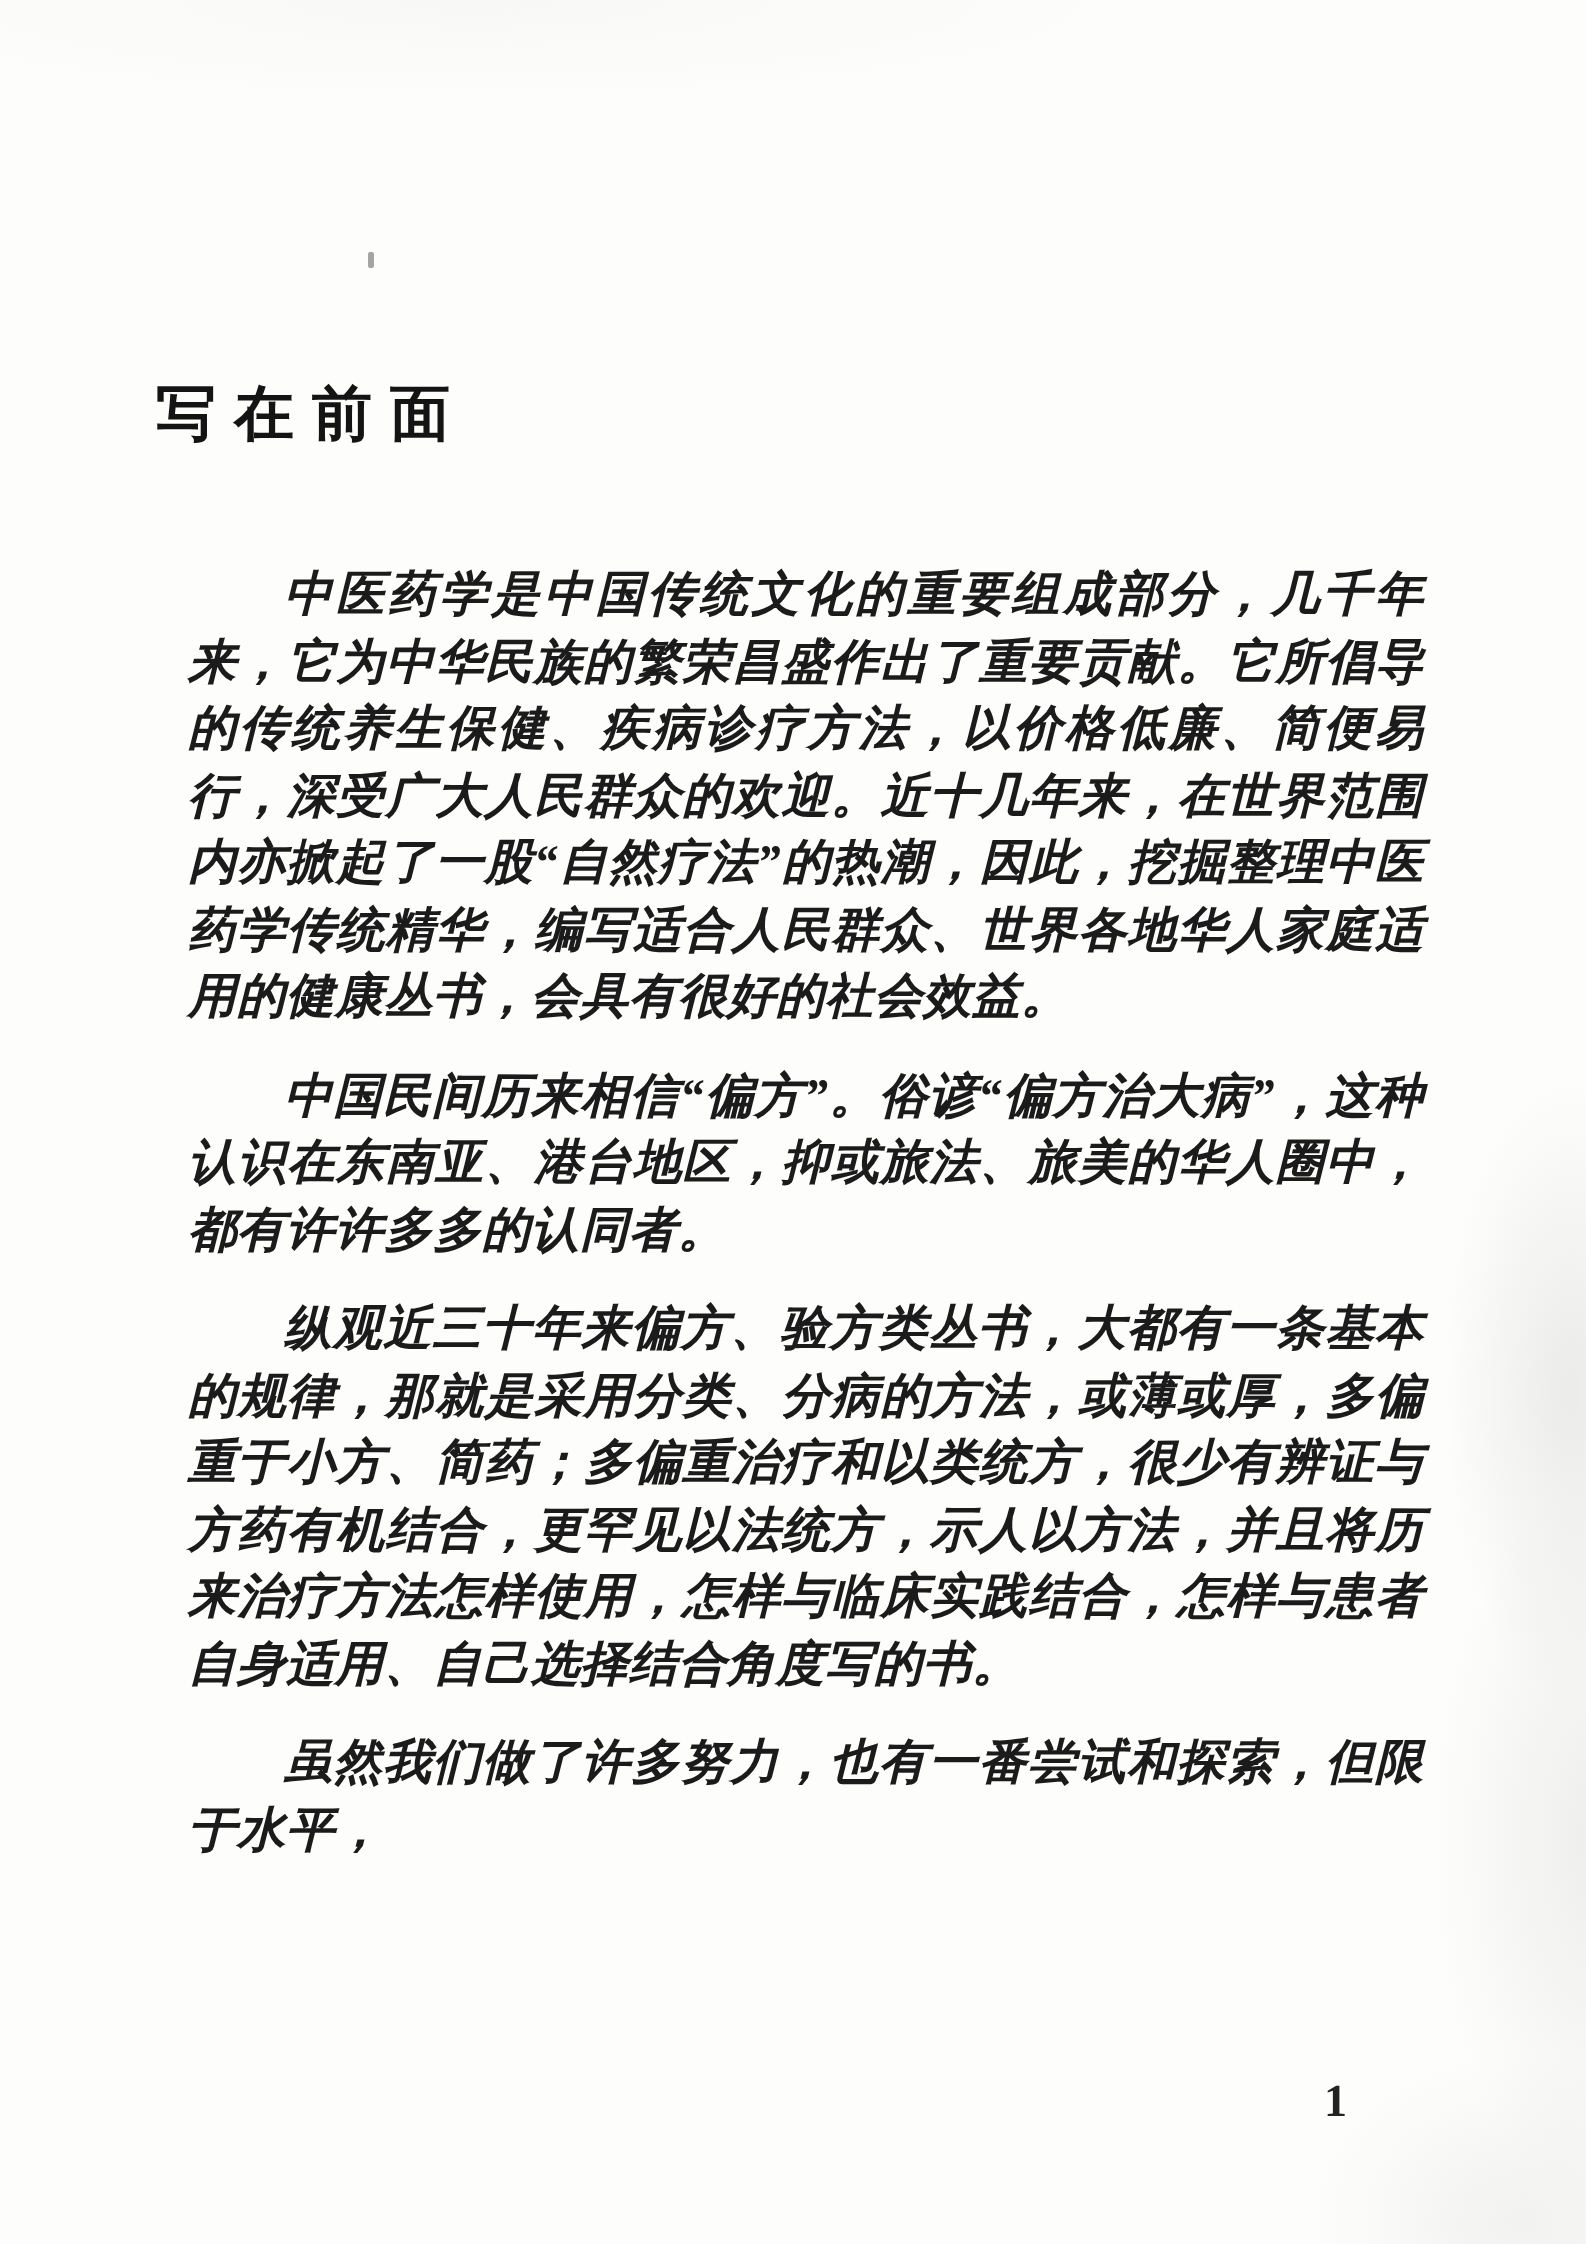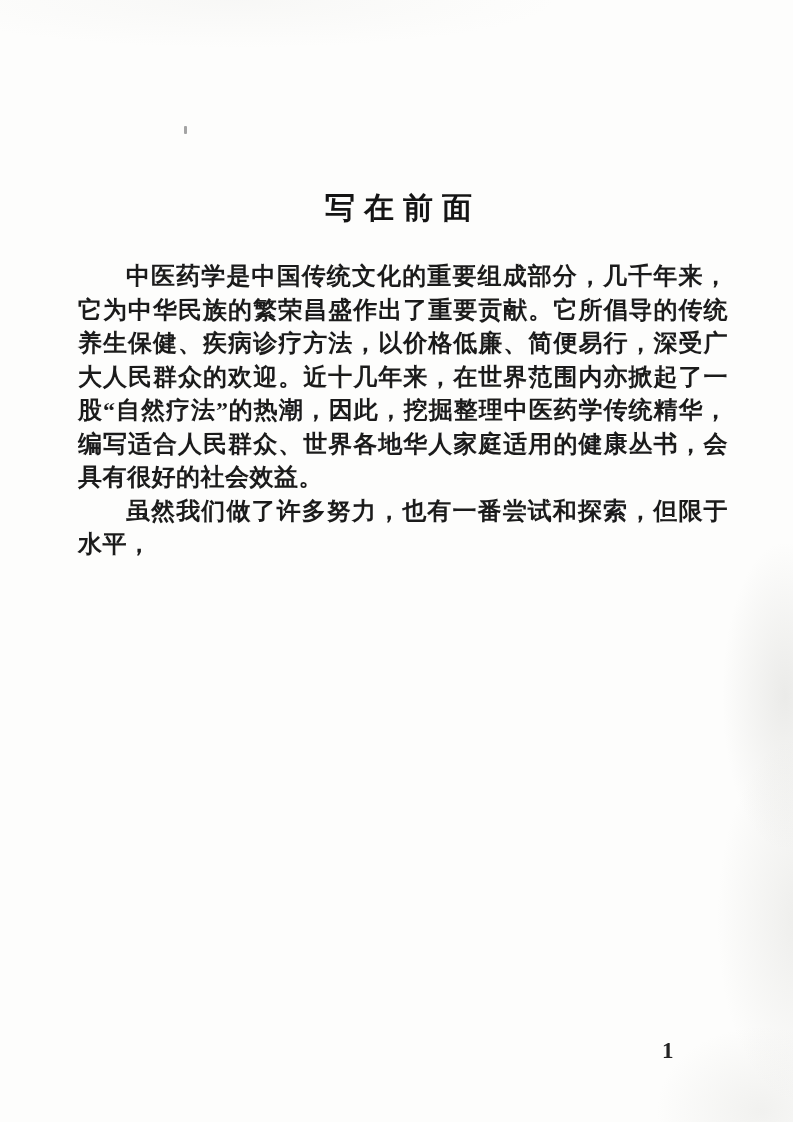--- a/index.html
+++ b/index.html
@@ -21,37 +21,38 @@
       #fdfdfc;
   }
   .content {
     position: absolute;
     left: 78px;
     top: 190px;
     width: 650px;
     color: #1b1b1b;
   }
   .title {
-    margin: 0 0 34px 0;
+    margin: 0 0 56px 0;
     padding-right: 0;
-    text-align: center;
+    text-align: left;
     font-size: 30px;
     line-height: 36px;
     font-weight: 700;
     letter-spacing: 9px;
     color: #141414;
   }
   .body-text p {
-    margin: 0;
+    margin: 16px;
     font-size: 24px;
     line-height: 33.5px;
     font-weight: 600;
     text-align: justify;
     text-indent: 2em;
     letter-spacing: 0.5px;
+    font-style: italic;
   }
   .page-number {
     position: absolute;
     left: 662px;
     top: 1038px;
     font-size: 23px;
     font-weight: 600;
     color: #222;
   }
   .scan-speck {
@@ -70,19 +71,21 @@
 
 <div class="page">
 
   <span class="scan-speck"></span>
 
   <div class="content">
     <h1 class="title">写在前面</h1>
 
     <div class="body-text">
       <p>中医药学是中国传统文化的重要组成部分，几千年来，它为中华民族的繁荣昌盛作出了重要贡献。它所倡导的传统养生保健、疾病诊疗方法，以价格低廉、简便易行，深受广大人民群众的欢迎。近十几年来，在世界范围内亦掀起了一股“自然疗法”的热潮，因此，挖掘整理中医药学传统精华，编写适合人民群众、世界各地华人家庭适用的健康丛书，会具有很好的社会效益。</p>
+      <p>中国民间历来相信“偏方”。俗谚“偏方治大病”，这种认识在东南亚、港台地区，抑或旅法、旅美的华人圈中，都有许许多多的认同者。</p>
+      <p>纵观近三十年来偏方、验方类丛书，大都有一条基本的规律，那就是采用分类、分病的方法，或薄或厚，多偏重于小方、简药；多偏重治疗和以类统方，很少有辨证与方药有机结合，更罕见以法统方，示人以方法，并且将历来治疗方法怎样使用，怎样与临床实践结合，怎样与患者自身适用、自己选择结合角度写的书。</p>
       <p>虽然我们做了许多努力，也有一番尝试和探索，但限于水平，</p>
     </div>
   </div>
 
   <div class="page-number">1</div>
 
 </div>
 
 </body></html>

